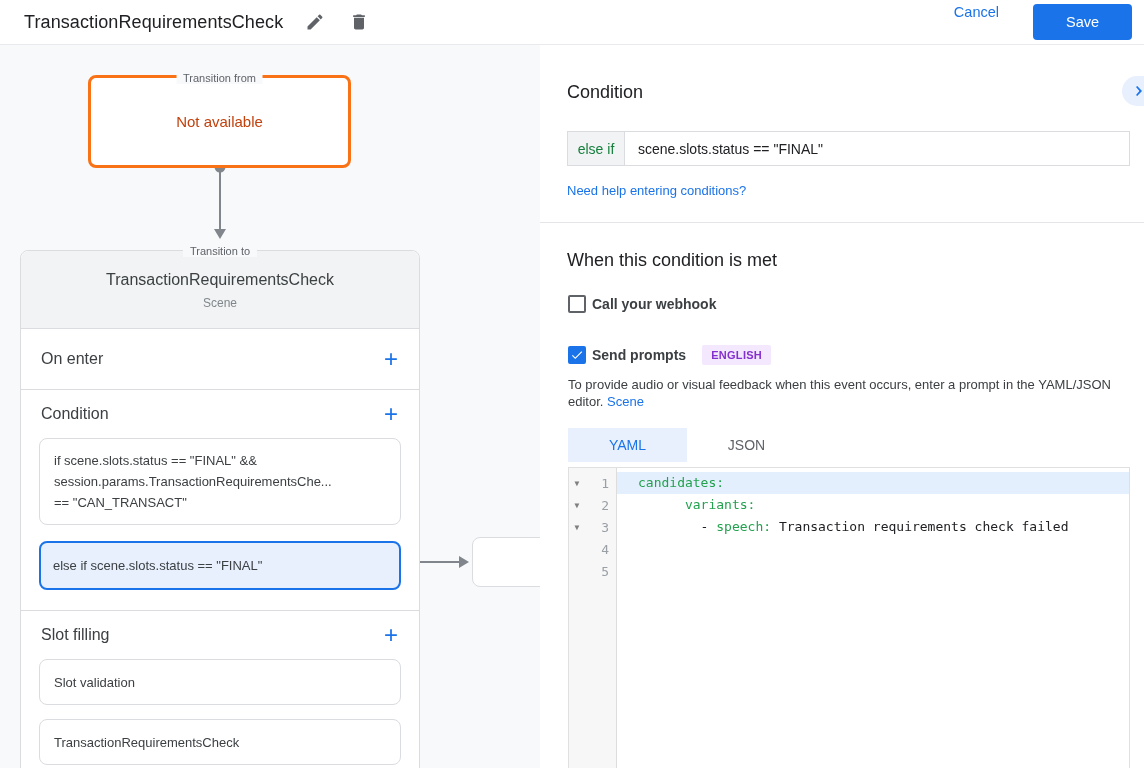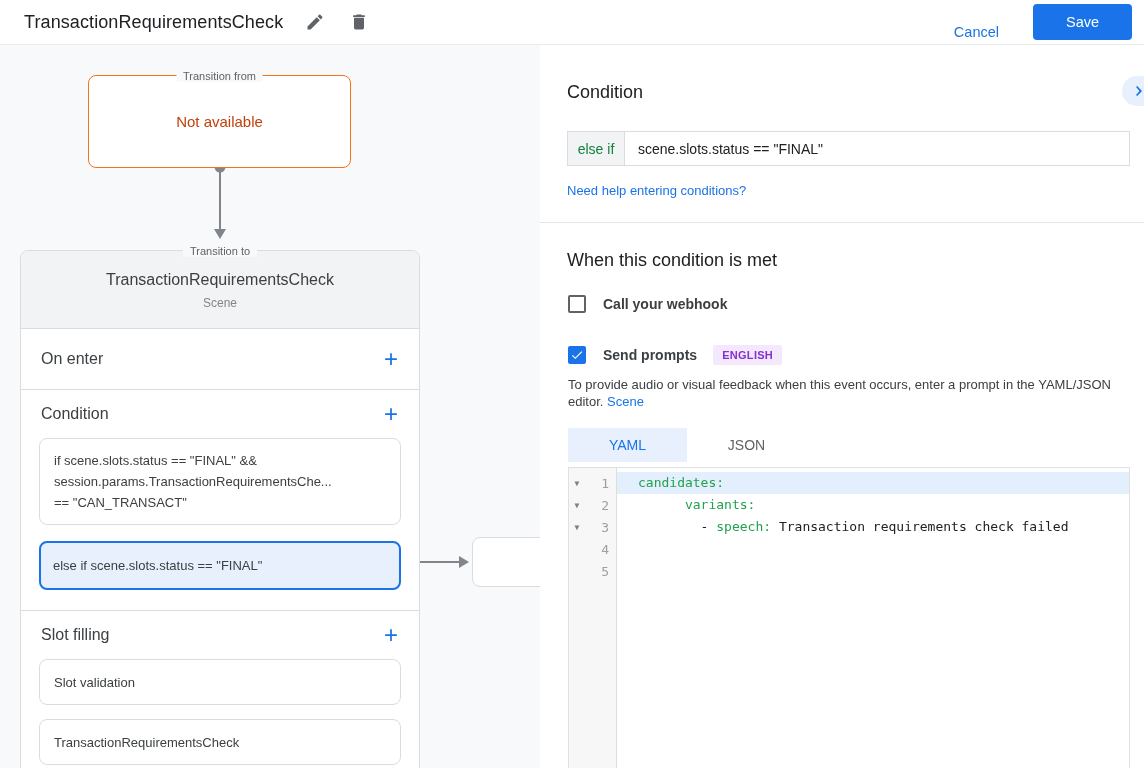--- a/index.html
+++ b/index.html
@@ -4,31 +4,31 @@
 <style>
   * { margin:0; padding:0; box-sizing:border-box; }
   html,body { width:1144px; height:768px; }
   body { font-family:"Liberation Sans", sans-serif; color:#3c4043; background:#fff; position:relative; overflow:hidden; }
 
   
   .topbar { position:absolute; left:0; top:0; width:1144px; height:45px; background:#fff; border-bottom:1px solid #e8eaed; display:flex; align-items:center; z-index:30; }
   .topbar-title { font-size:18px; color:#202124; margin-left:24px; font-weight:400; letter-spacing:.1px; }
   .icon-btn { width:24px; height:24px; margin-left:20px; cursor:pointer; display:flex; align-items:center; justify-content:center; }
   .icon-btn svg { fill:#5f6368; }
-  .topbar-right { margin-left:auto; display:flex; align-items:flex-end; }
+  .topbar-right { margin-left:auto; display:flex; align-items:flex-start; }
   .cancel-link { color:#1a73e8; font-size:14.5px; font-weight:500; margin-right:34px; cursor:pointer; }
   .save-btn { background:#1a73e8; color:#fff; font-size:14.5px; font-weight:500; border:none; border-radius:4px; width:99px; height:36px; margin-right:12px; cursor:pointer; font-family:"Liberation Sans",sans-serif; }
 
   
   .canvas { position:absolute; left:0; top:45px; width:540px; height:723px; background:#f8f9fa; overflow:hidden; }
   .arrow-layer { position:absolute; left:0; top:0; width:540px; height:723px; pointer-events:none; }
 
   .node-label { position:absolute; top:0; left:50%; transform:translate(-50%,-50%); font-size:11px; color:#5f6368; background:#f8f9fa; padding:0 7px; white-space:nowrap; }
 
-  .from-box { position:absolute; left:88px; top:30px; width:263px; height:93px; background:#fff; border:1px solid #f97316; border-radius:8px; display:flex; align-items:center; justify-content:center; cursor:pointer; }
+  .from-box { position:absolute; left:88px; top:30px; width:263px; height:93px; background:#fff; border:3px solid #f97316; border-radius:8px; display:flex; align-items:center; justify-content:center; cursor:pointer; }
   .from-box .nb-text { font-size:15px; color:#c2410c; }
 
   .scene-card { position:absolute; left:20px; top:205px; width:400px; height:560px; background:#fff; border:1px solid #dadce0; border-radius:8px 8px 0 0; }
   .card-header { height:78px; background:#f1f3f4; border-bottom:1px solid #dadce0; border-radius:8px 8px 0 0; text-align:center; padding-top:20px; cursor:pointer; }
   .card-title { font-size:16px; color:#3c4043; }
   .card-sub { font-size:12px; color:#80868b; margin-top:7px; }
 
   .sect-row { display:flex; align-items:center; justify-content:space-between; padding:0 16px 0 20px; }
   .row-onenter { height:61px; border-bottom:1px solid #dadce0;gap:10px; }
   .sect-label { font-size:16px; color:#3c4043; }
@@ -54,21 +54,21 @@
   .cond-value { flex:1; border:none; outline:none; font-size:14px; color:#202124; padding:0 13px; font-family:"Liberation Sans",sans-serif; background:transparent; }
 
   .help-link { position:absolute; left:27px; top:138px; font-size:13px; color:#1a73e8; cursor:pointer; }
   .divider { position:absolute; left:0; top:177px; width:604px; height:1px; background:#e3e5e8; }
 
   .heading2 { position:absolute; left:27px; top:205px; font-size:18px; color:#202124; font-weight:400; }
 
   .check-row { position:absolute; left:28px; display:flex; align-items:center; }
   .checkbox { width:18px; height:18px; border:2px solid #5f6368; border-radius:2px; background:#fff; cursor:pointer; flex:none; }
   .checkbox.checked { background:#1a73e8; border-color:#1a73e8; display:flex; align-items:center; justify-content:center; }
-  .check-label { font-size:14px; font-weight:700; color:#3c4043; margin-left:17px; }
+  .check-label { font-size:14px; font-weight:700; color:#3c4043; margin-left:6px; }
   .lang-badge { margin-left:16px; background:#f3e8fd; color:#8430ce; font-size:11px; font-weight:700; letter-spacing:.3px; padding:4px 9px; border-radius:2px; }
 
   .desc { position:absolute; left:28px; top:331px; width:552px; font-size:13px; color:#3c4043; line-height:17px; }
   .desc a { color:#1a73e8; text-decoration:none; cursor:pointer; }
 
   .tabs { position:absolute; left:28px; top:383px; display:flex; }
   .tab { width:119px; height:34px; display:flex; align-items:center; justify-content:center; font-size:14px; font-weight:500; color:#5f6368; cursor:pointer; }
   .tab.active { background:#e8f0fe; color:#1a73e8; }
 
   .editor { position:absolute; left:28px; top:422px; width:562px; height:310px; border:1px solid #e0e0e0; border-bottom:none; display:flex; background:#fff; font-family:"DejaVu Sans Mono", monospace; font-size:13px; }

